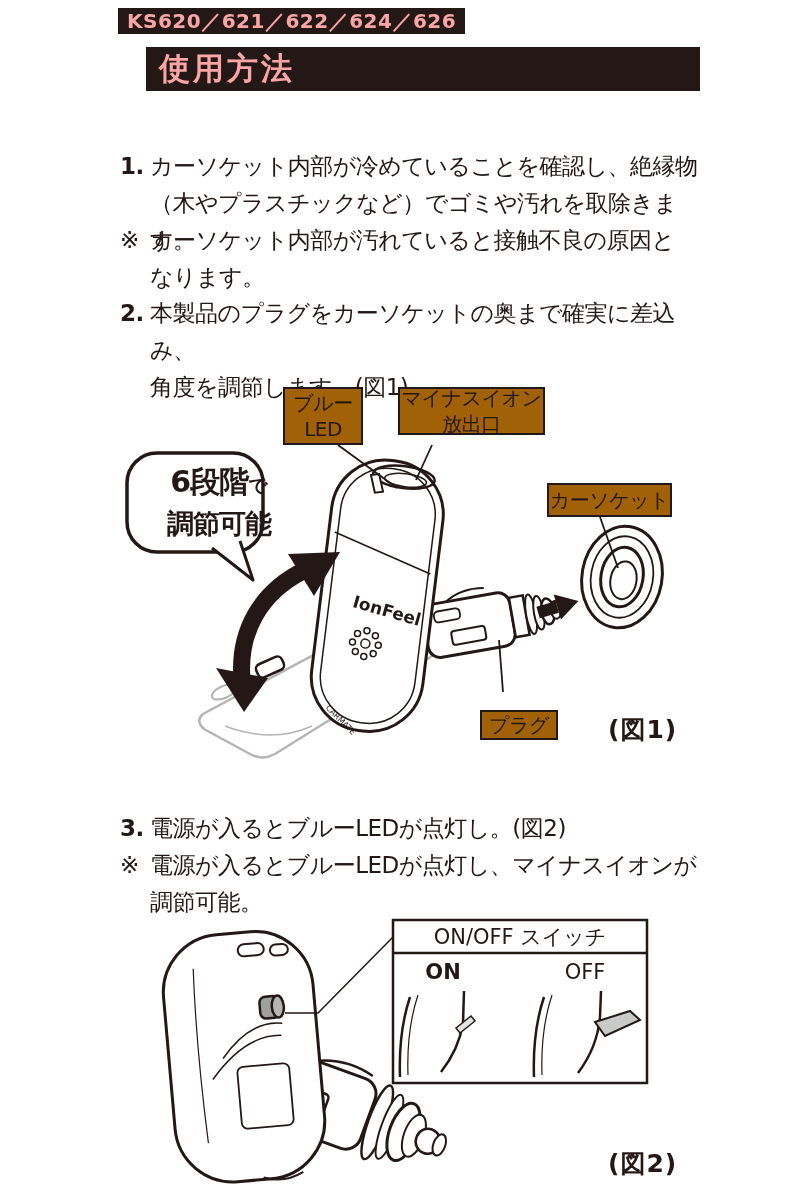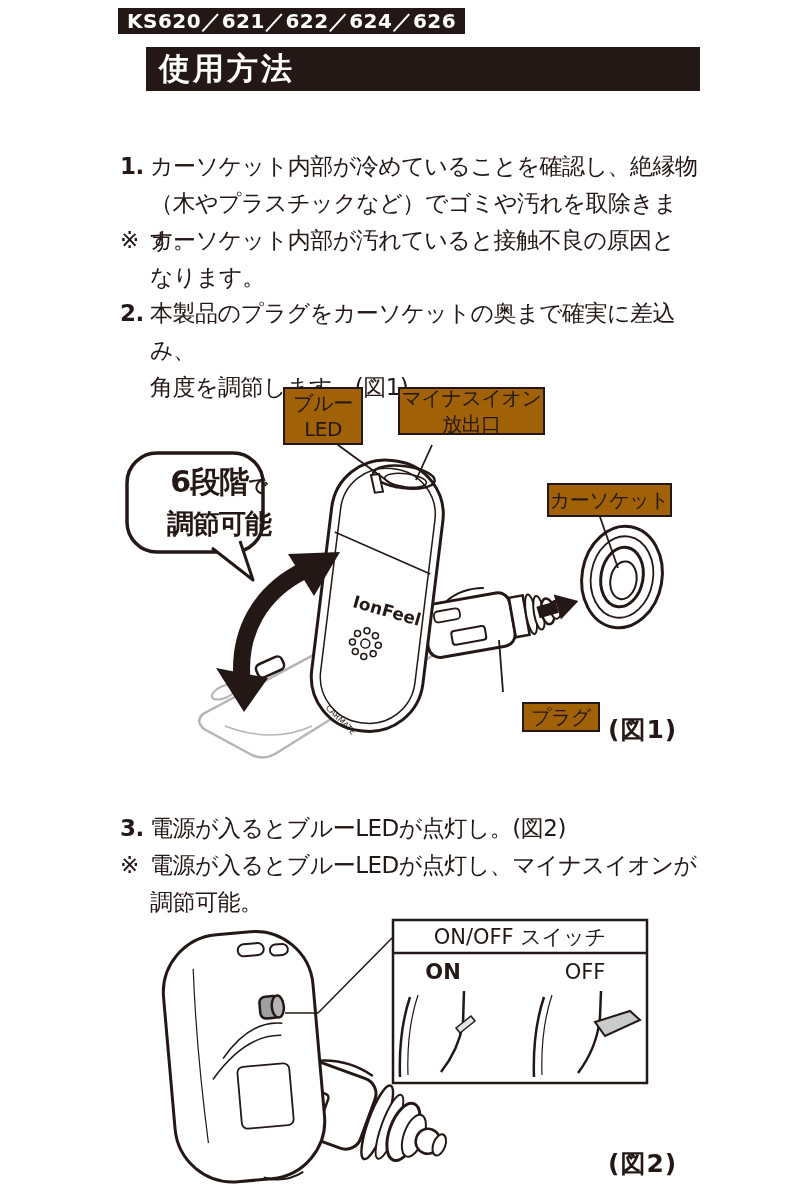--- a/index.html
+++ b/index.html
@@ -1,18 +1,18 @@
 <!DOCTYPE html>
 <html><head>
 <meta charset="utf-8">
 <style>
   html,body{margin:0;padding:0;background:#fff;}
   .page{position:relative;width:800px;height:1200px;background:#fff;overflow:hidden;
         font-family:"DejaVu Sans","Liberation Sans",sans-serif;color:#231815;}
-  .bar{position:absolute;background:#231815;color:#ffffff;font-weight:bold;}
+  .bar{position:absolute;background:#231815;color:#fca5a5;font-weight:bold;}
   .model-bar{left:118px;top:8px;height:26px;line-height:26px;padding:0 9px;font-size:20px;letter-spacing:.5px;}
   .title-bar{left:118px;top:47px;width:554px;height:44px;display:flex;align-items:center;margin-left:28px;}
   .title-bar .t{font-size:31px;font-weight:bold;padding-left:13px;letter-spacing:3px;}
   .step{position:absolute;left:120px;width:600px;display:flex;font-size:23px;line-height:37px;letter-spacing:-.5px;}
   .step .marker{flex:none;width:30px;font-weight:bold;}
   .step.note .marker{font-weight:normal;}
   .fig{position:absolute;left:0;width:800px;}
   .fig svg{position:absolute;left:0;top:0;}
   .labelbox{position:absolute;box-sizing:border-box;border:2px solid #231815;background:#a16207;
             display:flex;flex-direction:column;align-items:center;justify-content:center;
@@ -155,21 +155,21 @@
       <span>ブルー</span>
       <span>LED</span>
     </div>
     <div class="labelbox" style="left:398px;top:7px;width:147px;height:48px;">
       <span>マイナスイオン</span>
       <span>放出口</span>
     </div>
     <div class="labelbox" style="left:547px;top:103px;width:125px;height:34px;">
       <span>カーソケット</span>
     </div>
-    <div class="labelbox" style="left:480px;top:322px;width:78px;height:30px;margin-left:42px;">
+    <div class="labelbox" style="left:480px;top:330px;width:78px;height:30px;">
       <span>プラグ</span>
     </div>
 
     <div class="bubble-text" style="left:127px;top:82px;width:136px;">
       <div>
         <span class="big">6段階</span><span class="small">で</span>
       </div>
       <div class="l2">調節可能</div>
     </div>
 

